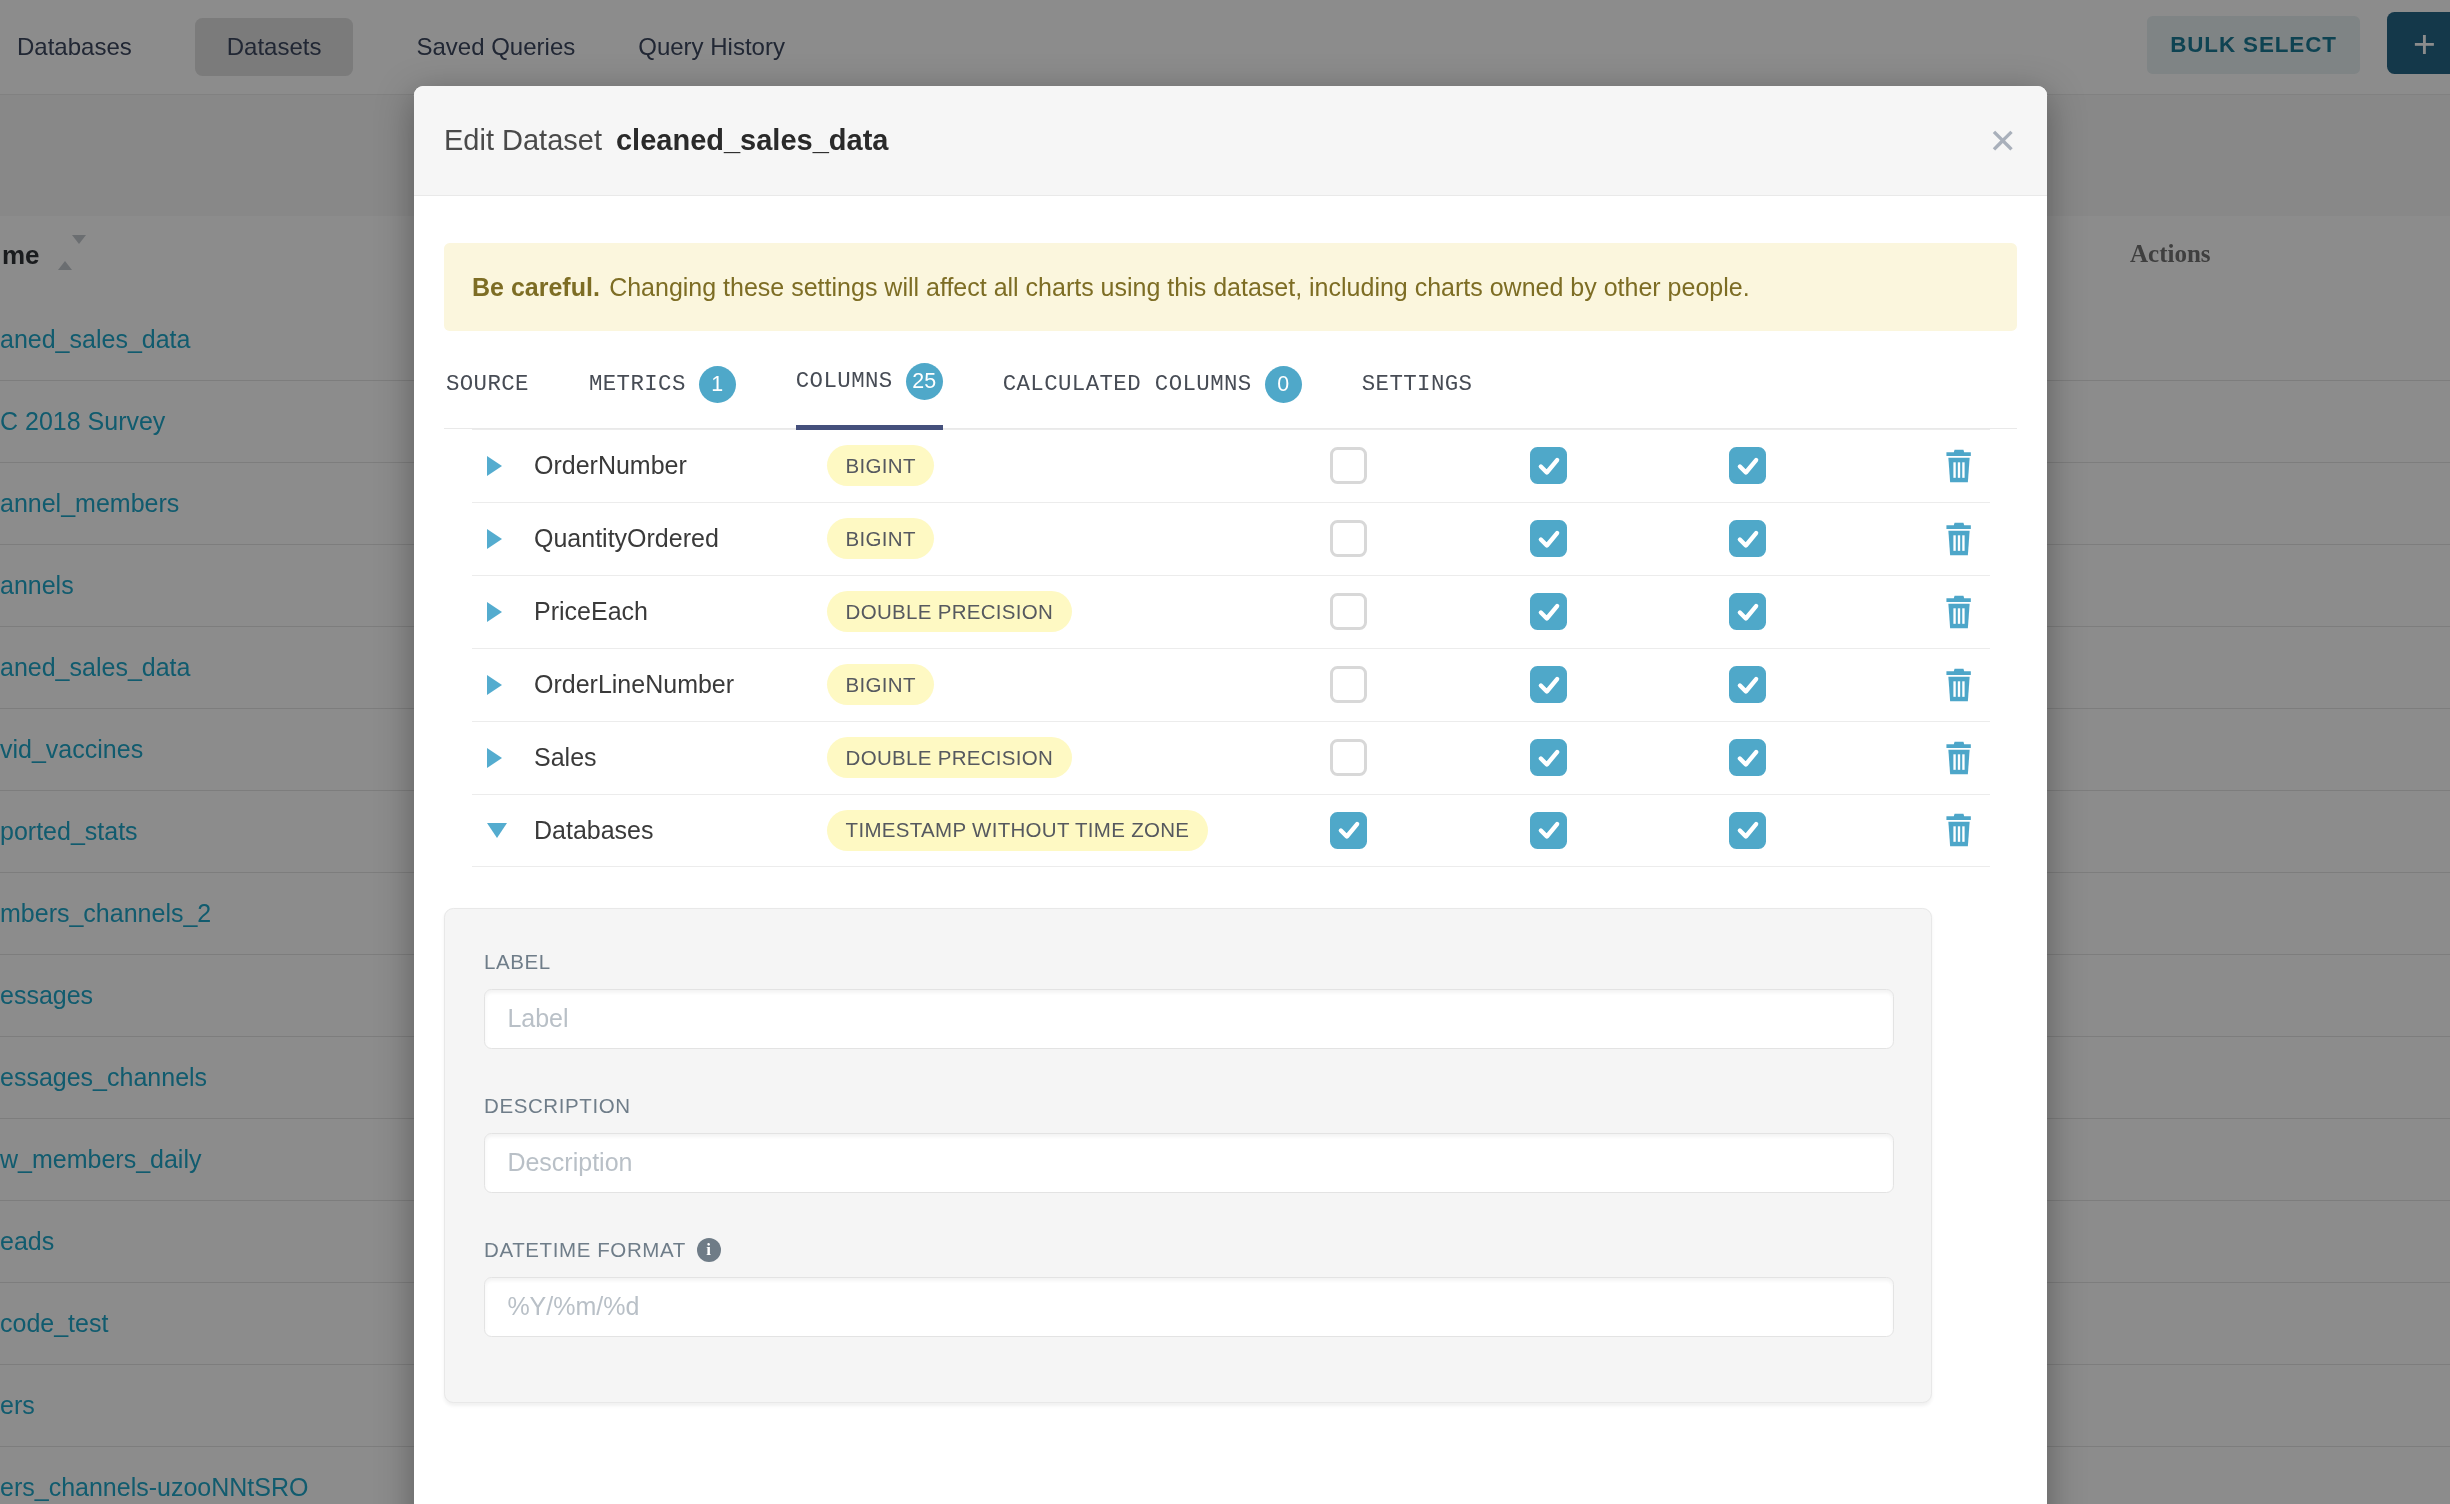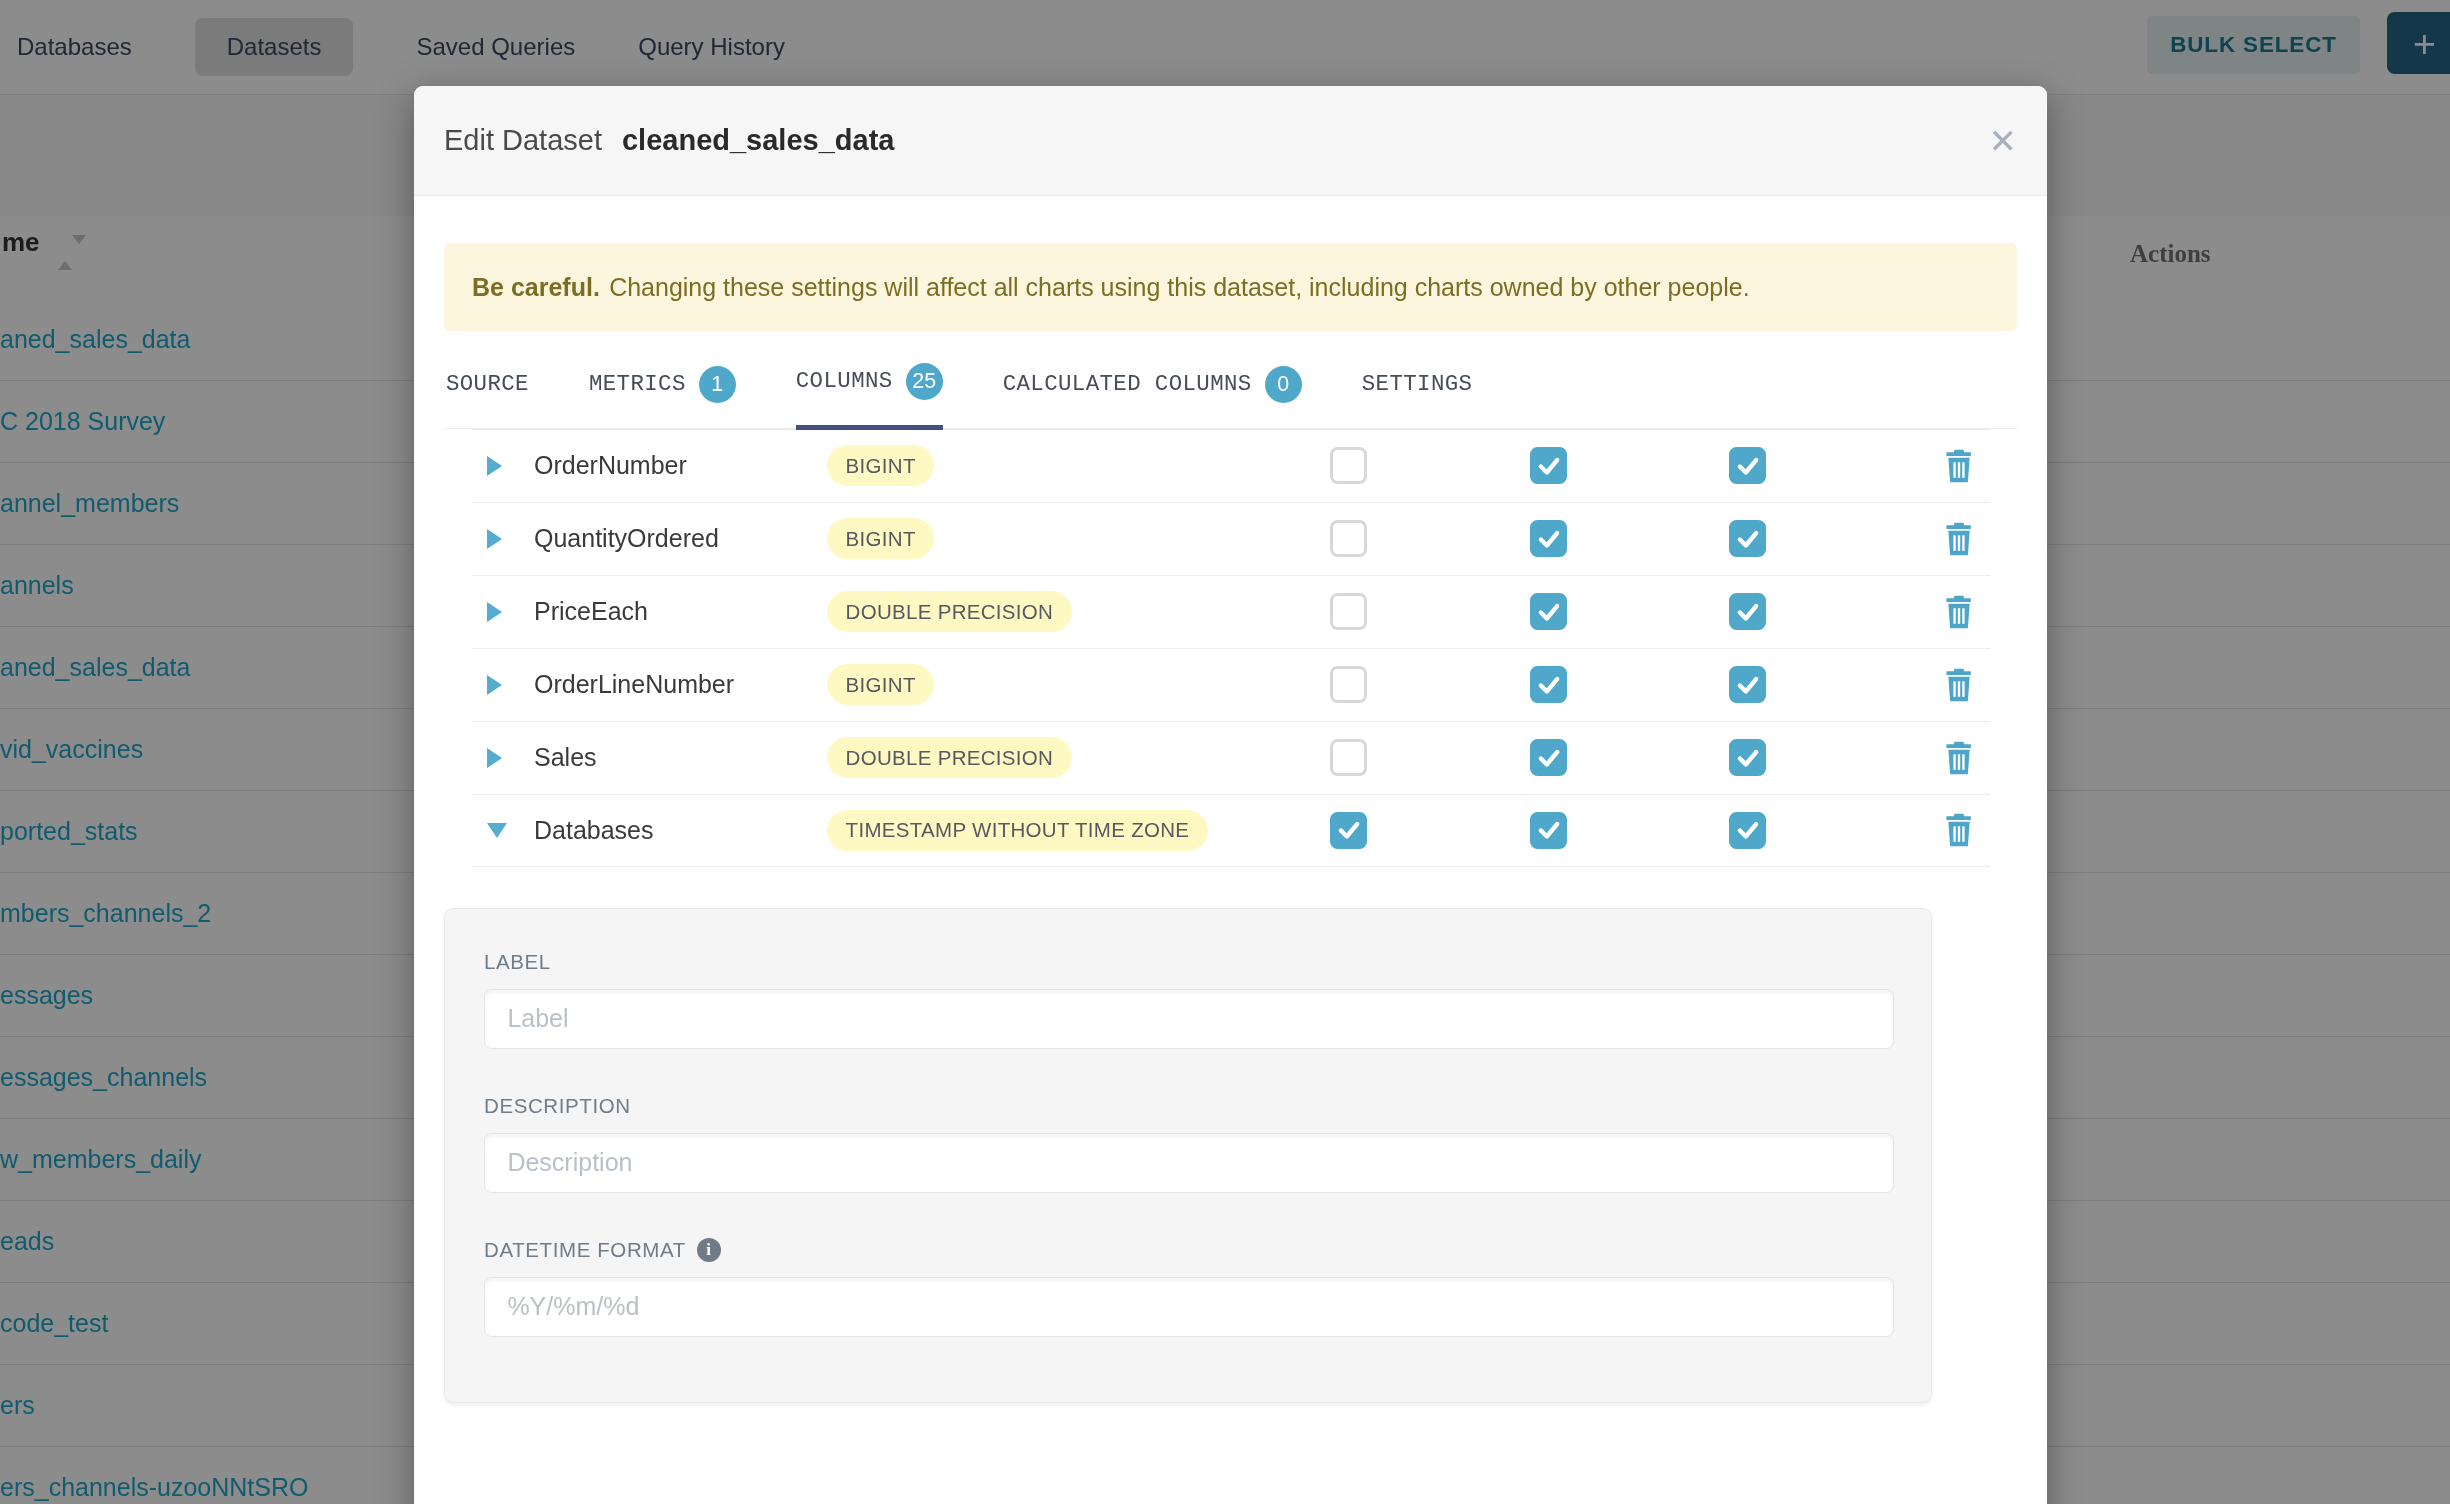--- a/index.html
+++ b/index.html
@@ -25,41 +25,41 @@
   .filter-bar { position:absolute; left:0; top:95px; width:2450px; height:121px; }
   .caret-down { width:0; height:0; border-left:9.3px solid transparent; border-right:9.3px solid transparent;
                 border-top:11.2px solid #9aa2ab; display:inline-block; }
   .fb-caret1 { position:absolute; left:26px; top:152px; }
   .fb-label  { position:absolute; left:103px; top:145px; font-size:25px; font-weight:bold; color:#454e5e; }
   .fb-value  { position:absolute; left:238px; top:145px; font-size:25px; color:#5b646f; }
   .fb-caret2 { position:absolute; left:347px; top:152px; }
 
   .bg-table { position:absolute; left:0; top:216px; width:2450px; height:1288px; background:#ffffff; }
   .bg-thead { position:relative; height:83px; }
-  .bg-th-name { position:absolute; left:1.9px; top:11px; font-size:26px; font-weight:bold; color:#303338; }
+  .bg-th-name { position:absolute; left:1.9px; top:24px; font-size:26px; font-weight:bold; color:#303338; }
   .sort-icon { position:absolute; left:58px; top:28px; }
   .sort-icon .up   { width:0;height:0;border-left:7.5px solid transparent;border-right:7.5px solid transparent;
                      border-bottom:9.3px solid #c3c8ce; margin-bottom:3.7px; }
   .sort-icon .down { width:0;height:0;border-left:7.5px solid transparent;border-right:7.5px solid transparent;
                      border-top:9.3px solid #c3c8ce; }
   .bg-th-actions { position:absolute; left:2130px; top:24px; font-size:25px; font-weight:bold; color:#737373;font-family:Liberation Serif, serif; }
   .bg-rows { position:absolute; left:0; top:83px; width:2450px; }
   .bg-row { height:82px; border-bottom:1.9px solid #e4e4e4; display:flex; align-items:center; }
   .bg-link { font-size:25px; color:#20a7c9; text-decoration:none; }
 
   
   .overlay { position:absolute; inset:0; background:rgba(0,0,0,0.45); z-index:5; }
 
   
   .modal { position:absolute; left:414px; top:86px; width:1633px; height:1492px; z-index:10;
            background:#ffffff; border-radius:9.3px; box-shadow:0 9.3px 37px rgba(0,0,0,0.35); }
   .modal-header { height:110px; background:#f6f6f6; border-bottom:1.9px solid #e9e9e9;
                   border-radius:9.3px 9.3px 0 0; display:flex; align-items:center; padding:0 30px; }
   .modal-title { font-size:29px; color:#4a4a4a; }
-  .modal-title .ds-name { font-weight:bold; color:#2a2a2a; margin-left:20px; }
+  .modal-title .ds-name { font-weight:bold; color:#2a2a2a; margin-left:14px; }
   .modal-close { margin-left:auto; background:none; border:none; font-size:34px; color:#a9b0bb;
                  cursor:pointer; font-family:inherit; line-height:1; }
 
   .modal-body { padding:0 30px; }
   .warning { margin-top:47px; height:88px; background:#fbf6dd; border-radius:5.6px;
              display:flex; align-items:center; padding:0 28px; font-size:25px; color:#7d6d24; }
   .warning b { margin-right:9.3px; }
 
   .tabs { margin-top:20.5px; border-bottom:1.9px solid #e9e9e9; display:flex; padding-left:1.9px; }
   .tab { display:flex; align-items:center; margin-right:60px; padding:11.2px 0 22.4px 0; cursor:pointer; }

